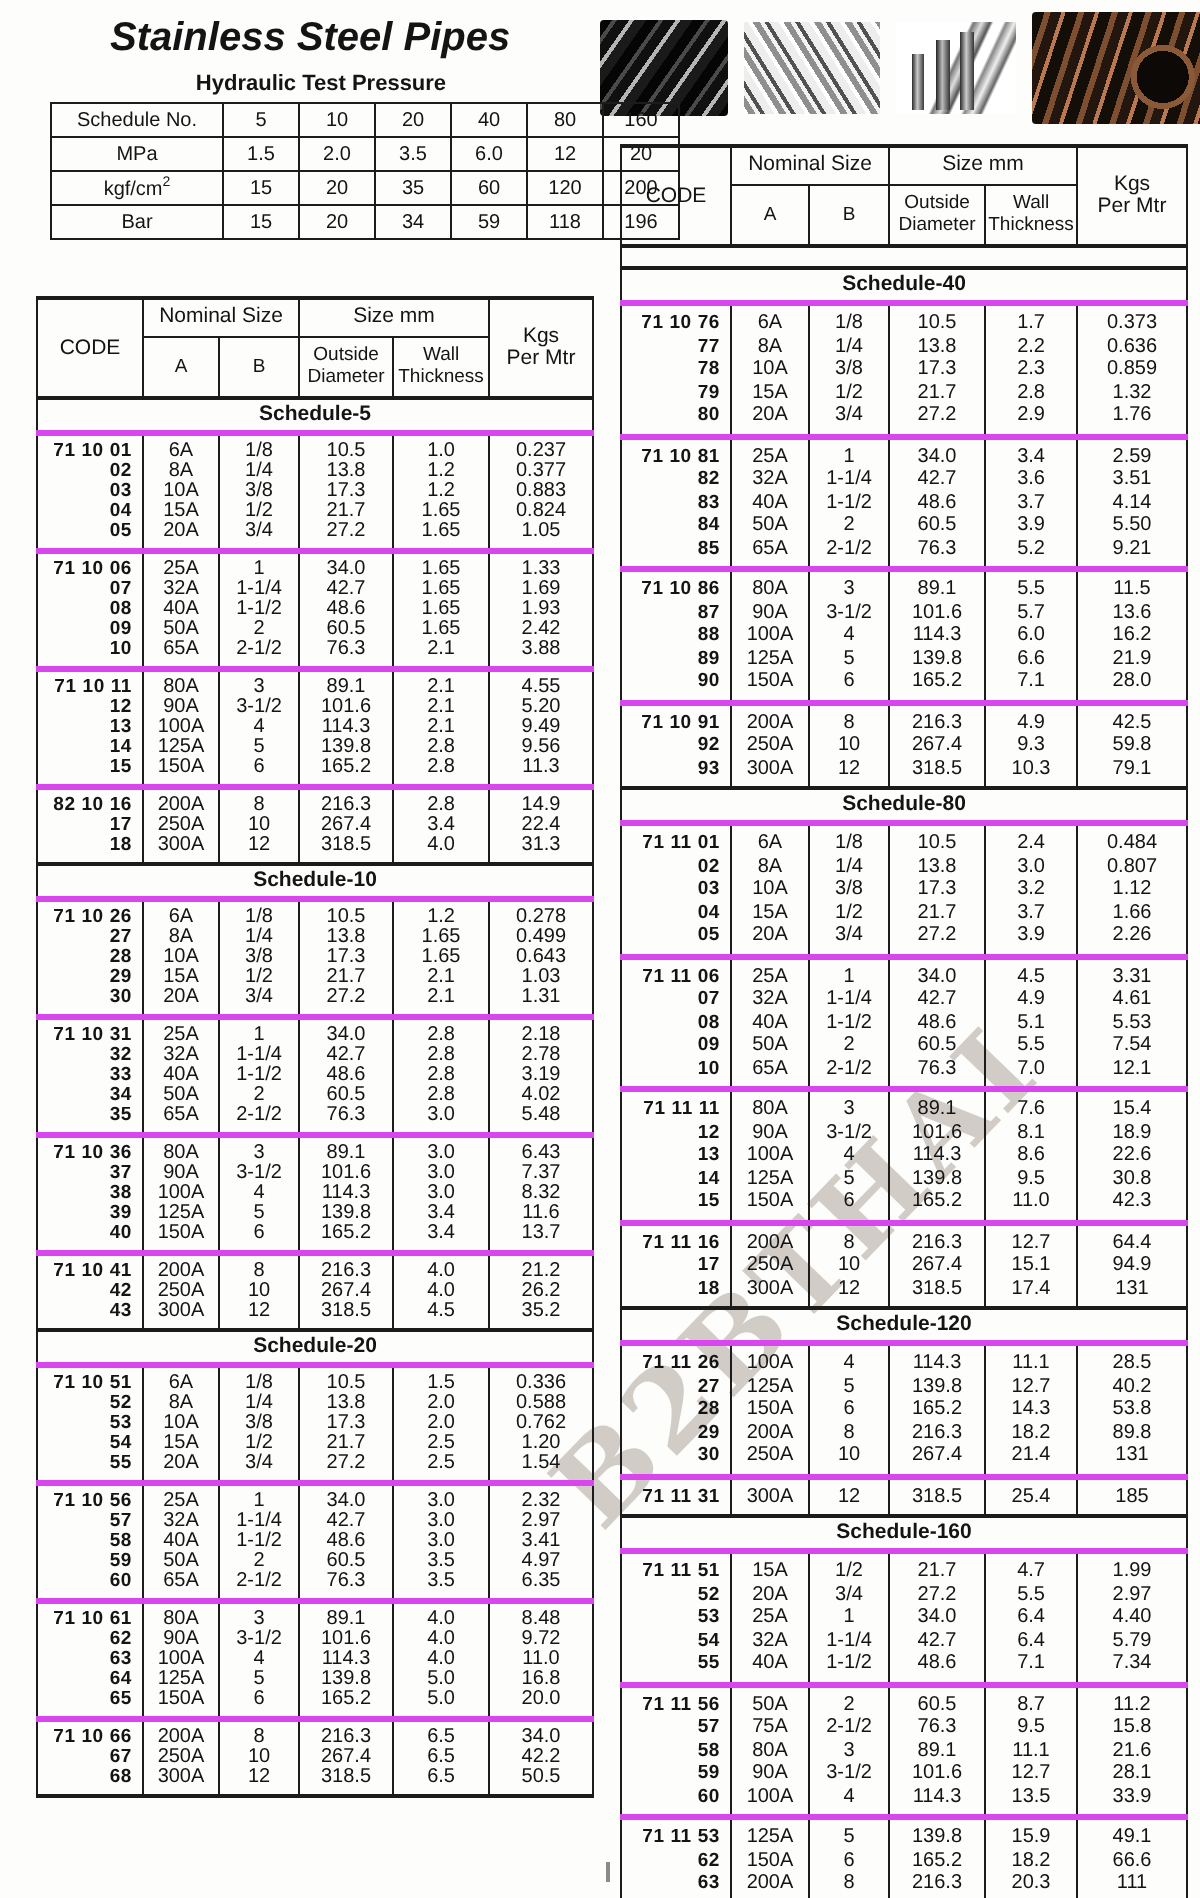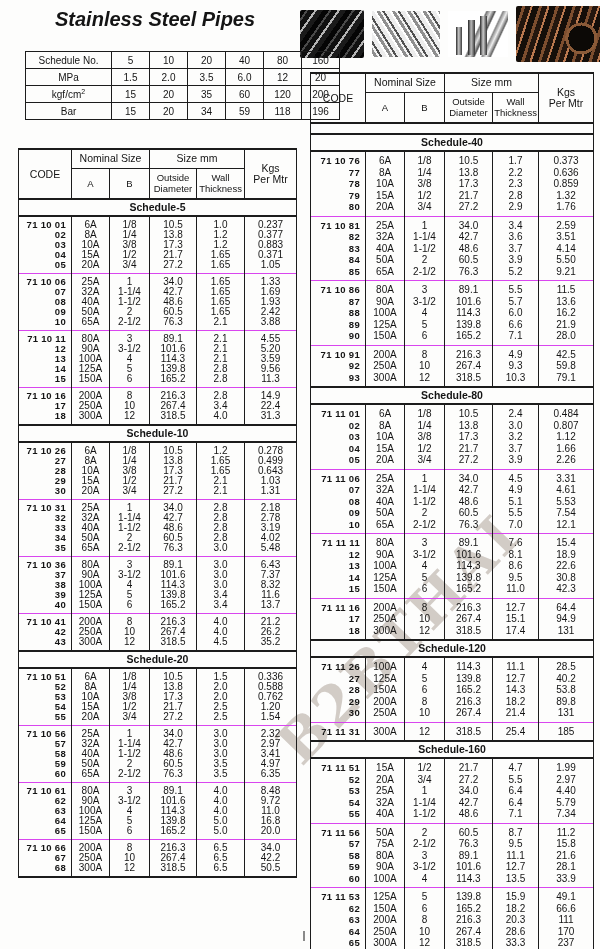--- a/index.html
+++ b/index.html
@@ -65,21 +65,21 @@
   .main th.codehead, .main th.kgshead { font-size: 10.5px; }
   .main td {
     border-left: 1px solid #1c1c1c; border-right: 1px solid #1c1c1c;
     border-top: none; border-bottom: none;
     padding: 0; text-align: center; font-size: 10px; line-height: 10px;
   }
   #right-table td { line-height: 11.5px; }
   tbody.band { border-top: 2px solid #1c1c1c; border-bottom: 2px solid #1c1c1c; margin-top: 20px; }
   tbody.band td { border-left: none; border-right: none; font-weight: 700; font-size: 10.5px; height: 15px; line-height: 15px !important; }
   tbody.spacer td { border-left: none; border-right: none; height: 11px; }
-  tbody.group { border-top: 1px solid #d946ef; }
+  tbody.group { border-top: 3px solid #d946ef; }
   tbody.group > tr:first-child td { padding-top: 3px; }
   tbody.group > tr:last-child td { padding-bottom: 3px; }
   .main td.codecell {
     text-align: right; padding-right: 5px; font-weight: 700;
     font-size: 9.5px; letter-spacing: 0.3px;
   }
   
   .watermark {
     position: absolute; left: 233px; top: 606px; width: 330px; text-align: center;
     transform: rotate(-46deg);
@@ -96,20 +96,21 @@
 
   <div class="title">Stainless Steel Pipes</div>
 
   <div class="photos">
     <div class="photo ph1"></div>
     <div class="photo ph2"></div>
     <div class="photo ph3"></div>
     <div class="photo ph4"></div>
   </div>
 
+  <div class="caption">Hydraulic Test Pressure</div>
 
   <table class="pressure">
     <colgroup>
         <col style="width:86px">
       </colgroup>
     <tbody id="pressure-body">
         <tr>
           <td class="plabel">Schedule No.</td>
           <td>5</td>
           <td>10</td>
@@ -205,21 +206,21 @@
           <td>17.3</td>
           <td>1.2</td>
           <td>0.883</td>
         </tr>
         <tr>
           <td class="codecell">04</td>
           <td>15A</td>
           <td>1/2</td>
           <td>21.7</td>
           <td>1.65</td>
-          <td>0.371</td>
+          <td>0.824</td>
         </tr>
         <tr>
           <td class="codecell">05</td>
           <td>20A</td>
           <td>3/4</td>
           <td>27.2</td>
           <td>1.65</td>
           <td>1.05</td>
         </tr>
       </tbody>
@@ -281,42 +282,42 @@
           <td>101.6</td>
           <td>2.1</td>
           <td>5.20</td>
         </tr>
         <tr>
           <td class="codecell">13</td>
           <td>100A</td>
           <td>4</td>
           <td>114.3</td>
           <td>2.1</td>
-          <td>3.59</td>
+          <td>9.49</td>
         </tr>
         <tr>
           <td class="codecell">14</td>
           <td>125A</td>
           <td>5</td>
           <td>139.8</td>
           <td>2.8</td>
           <td>9.56</td>
         </tr>
         <tr>
           <td class="codecell">15</td>
           <td>150A</td>
           <td>6</td>
           <td>165.2</td>
           <td>2.8</td>
           <td>11.3</td>
         </tr>
       </tbody>
       <tbody class="group">
         <tr>
-          <td class="codecell">71 10 16</td>
+          <td class="codecell">82 10 16</td>
           <td>200A</td>
           <td>8</td>
           <td>216.3</td>
           <td>2.8</td>
           <td>14.9</td>
         </tr>
         <tr>
           <td class="codecell">17</td>
           <td>250A</td>
           <td>10</td>

